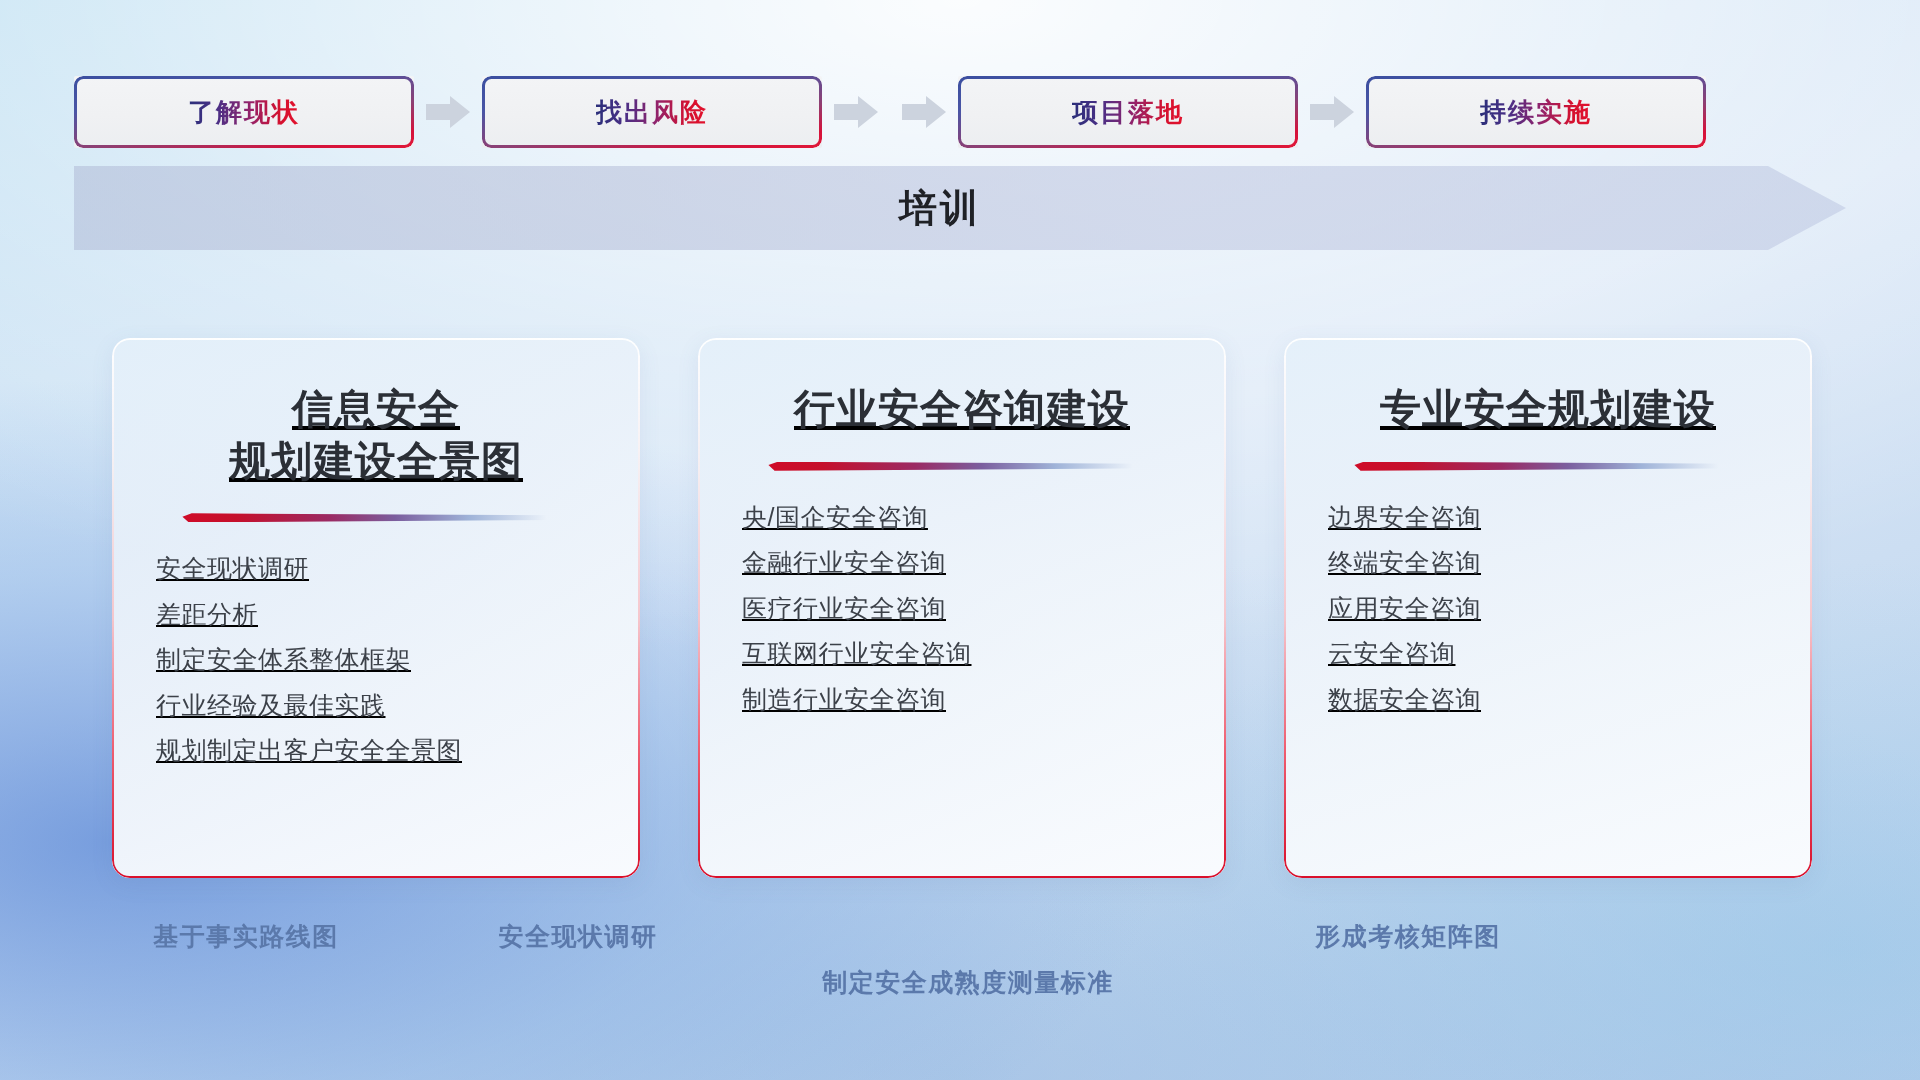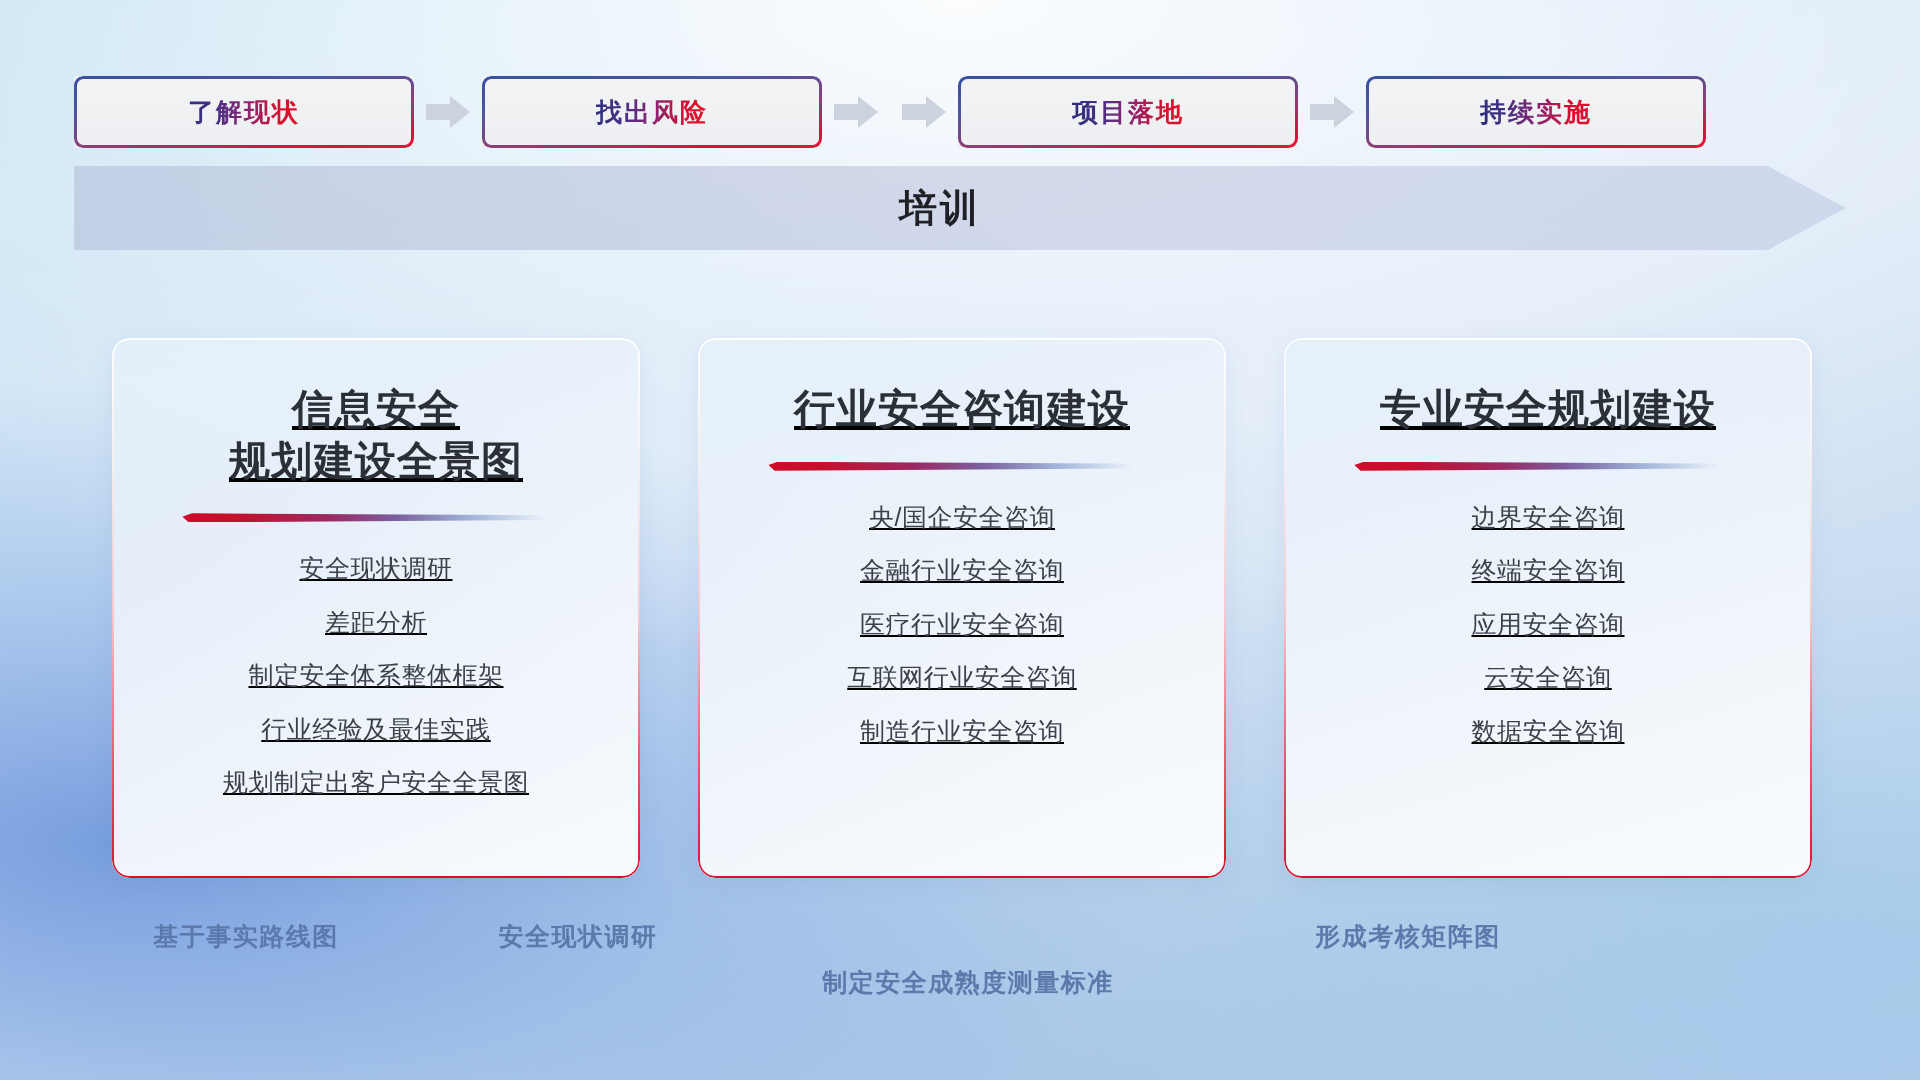--- a/index.html
+++ b/index.html
@@ -162,22 +162,22 @@
     height: 9px;
     background: linear-gradient(90deg, #cf0b28 0%, #c5102c 14%, #9b2a63 38%, #7b5e9e 55%, #9fb3d8 74%, rgba(236,242,249,0.25) 94%, rgba(255,255,255,0) 100%);
     -webkit-clip-path: polygon(0 38%, 2.4% 0, 100% 22%, 100% 74%, 1.6% 100%);
             clip-path: polygon(0 38%, 2.4% 0, 100% 22%, 100% 74%, 1.6% 100%);
   }
   .card-list {
     margin-top: 28px;
     width: 100%;
     display: flex;
     flex-direction: column;
-    align-items: center;
-    gap: 16px;
+    align-items: flex-start;
+    gap: 8px;
   }
   .card-list-item {
     font-size: 25px;
     color: #3c4149;
     letter-spacing: 0.5px;
     line-height: 1.5;
     white-space: nowrap;
   }
 
   

